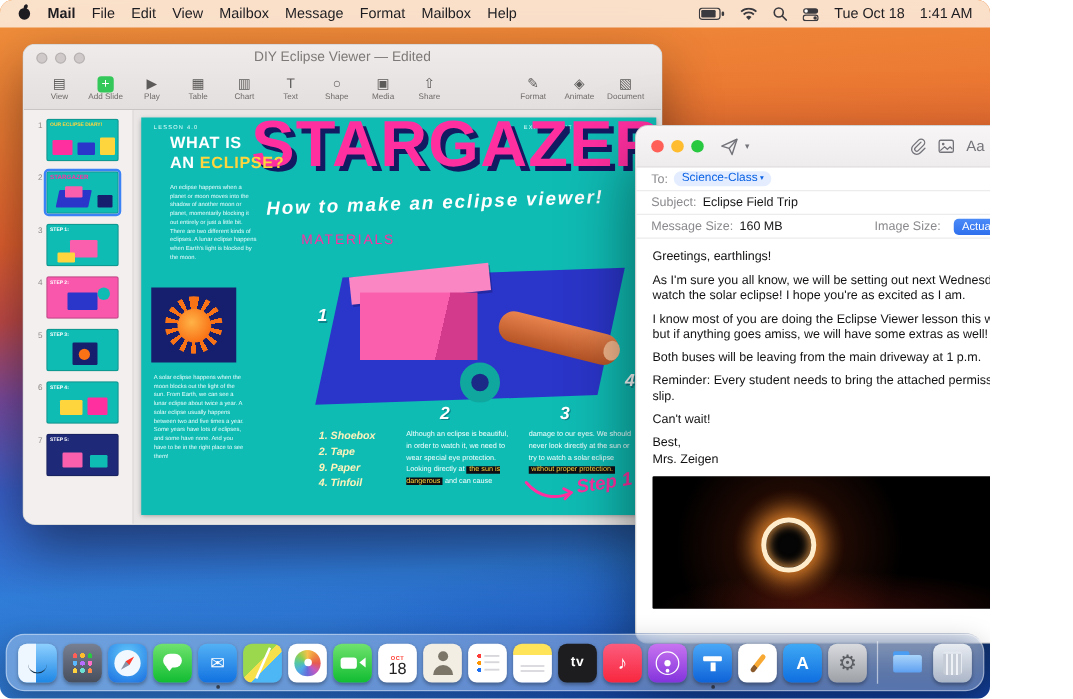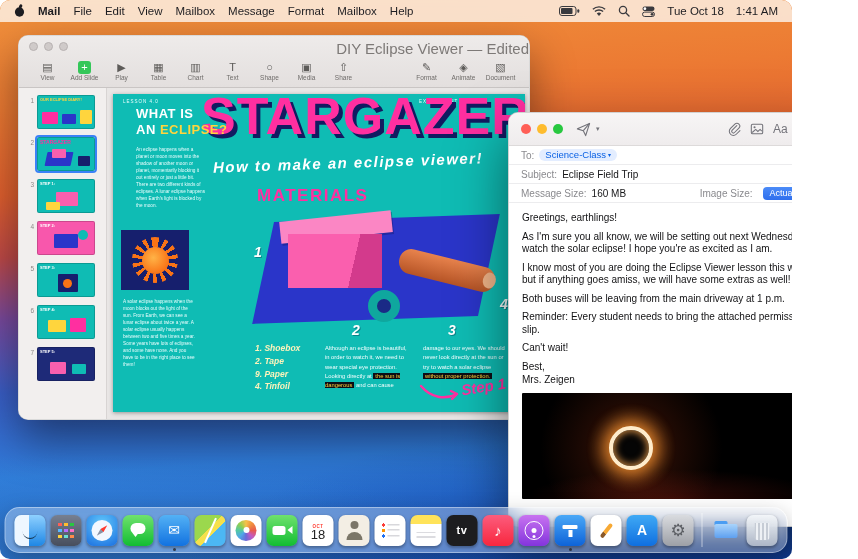--- a/index.html
+++ b/index.html
@@ -15,21 +15,21 @@
     font-size:11.5px;color:#1d1d21}
   .menubar .app{font-weight:700}
   .mb-item{white-space:nowrap;cursor:default}
   .mb-right{margin-left:auto;display:flex;align-items:center;gap:12px}
   .mb-right svg{display:block}
   
   .win{position:absolute;background:#fff;border-radius:10px;overflow:hidden}
   
   .kn{left:18px;top:35px;width:512px;height:385px;z-index:2;box-shadow:0 20px 45px rgba(0,0,0,.45);border:1px solid rgba(0,0,0,.15)}
   .kn-head{position:relative;height:52px;background:linear-gradient(#eeebea,#e3dfde);border-bottom:1px solid #c9c5c4}
-  .kn-title{position:absolute;top:4px;left:0;right:0;text-align:right;font-size:15px;color:#7d7977}
+  .kn-title{position:absolute;top:4px;left:0;right:0;text-align:center;font-size:11px;color:#7d7977}
   .tl{position:absolute;top:6px;left:10px;display:flex;gap:6px}
   .tl i{width:9px;height:9px;border-radius:50%;background:#cfcac9;border:1px solid #b7b2b1}
   .kn-tools{position:absolute;left:0;right:0;top:17px;bottom:0;display:flex;align-items:center;padding:0 10px}
   .tool{width:37px;display:flex;flex-direction:column;align-items:center;gap:0;color:#5d5b59;cursor:default}
   .tool .ic{font-size:11px;height:14px;line-height:14px}
   .tool .ic.add{background:#34c759;color:#fff;width:13px;height:13px;border-radius:3px;font-size:11px;line-height:13px;text-align:center;margin-top:1px}
   .tool .lb{font-size:6.5px;color:#6e6b69;white-space:nowrap}
   .kn-right{margin-left:auto;display:flex}
   .kn-body{display:flex;height:332px}
   .kn-nav{width:88px;background:#f2efee;border-right:1px solid #d8d4d3;padding-top:7px}
@@ -44,40 +44,40 @@
   .kn-canvas{flex:1;background:#e9e6e5;position:relative}
   .slide{position:absolute;left:6px;top:6px;width:412px;height:318px;background:#0fbcb4;overflow:hidden;box-shadow:0 1px 4px rgba(0,0,0,.35)}
   .s-abs{position:absolute}
   .s-lesson{left:10px;top:5px;font-size:4.5px;letter-spacing:1px;color:#e8fffe}
   .s-exp{left:306px;top:5px;font-size:4.5px;letter-spacing:1px;color:#e8fffe}
   .s-h1{left:23px;top:12px;font-size:13px;font-weight:800;color:#fff;line-height:1.25;letter-spacing:.5px}
   .s-h1 .yellow{color:#ffd53d}
   .s-intro{left:23px;top:52px;width:70px;font-size:4.7px;color:#eafefe;line-height:1.5}
   .s-title{left:88px;top:-8px;font-size:52px;font-weight:900;letter-spacing:1px;color:#ff2fa0;white-space:nowrap;text-shadow:4px 4px 0 #121b61}
   .s-sub{left:100px;top:60px;font-size:15px;font-style:italic;font-weight:700;color:#fff;letter-spacing:1.5px;transform:rotate(-2deg);white-space:nowrap}
-  .s-mat{left:144px;top:92px;font-size:17px;font-weight:700;letter-spacing:1.5px;color:#ff2fa0}
+  .s-mat{left:128px;top:92px;font-size:11px;font-weight:400;letter-spacing:1.5px;color:#ff2fa0}
   .illus{left:143px;top:106px;width:260px;height:140px}
   .i-para{position:absolute;left:8px;top:18px;width:224px;height:102px;background:#2a35c9;transform:skew(-14deg) rotate(-2deg)}
   .i-lid{position:absolute;left:24px;top:16px;width:112px;height:22px;background:#fb86c4;transform:rotate(-6deg);box-shadow:1px 2px 0 rgba(20,20,90,.35)}
   .i-box{position:absolute;left:32px;top:34px;width:94px;height:54px;background:linear-gradient(103deg,#fa5fae 0 68%,#d33a8c 68%)}
   .i-tape{position:absolute;left:112px;top:90px;width:32px;height:32px;border-radius:50%;border:9px solid #0fa79e;background:#1a2a86}
   .i-roll{position:absolute;left:142px;top:58px;width:98px;height:25px;border-radius:12px;background:linear-gradient(#e8834d,#b65426);transform:rotate(14deg)}
   .i-roll::after{content:"";position:absolute;right:-1px;top:4px;width:13px;height:16px;border-radius:50%;background:#f2b58a}
   .inum{position:absolute;color:#fff;font-size:14px;font-style:italic;font-weight:700;text-shadow:1px 1px 0 rgba(0,0,40,.3)}
   .s-list{left:142px;top:248px;font-size:8.5px;font-weight:700;font-style:italic;color:#fdf3bb;line-height:1.5}
   .sunbox{left:8px;top:136px;width:68px;height:60px;background:#161f6d;display:flex;align-items:center;justify-content:center}
   .sunrays{width:46px;height:46px;border-radius:50%;background:repeating-conic-gradient(#f97316 0 11deg,transparent 11deg 25deg);display:flex;align-items:center;justify-content:center}
   .suncore{width:27px;height:27px;border-radius:50%;background:radial-gradient(circle at 42% 40%,#ffb347,#f97316 72%)}
   .s-solar{left:10px;top:204px;width:72px;font-size:4.7px;color:#eafefe;line-height:1.5}
   .s-warn{left:212px;top:250px;width:184px;height:58px;font-size:5.8px;color:#f4ffff;line-height:1.6;column-count:2;column-gap:12px}
   .s-warn .hl{background:#0d0d14;color:#ffd53d;padding:0 2px}
   .s-step{left:348px;top:284px;font-size:15px;font-style:italic;font-weight:800;color:#ff2fa0;transform:rotate(-9deg);white-space:nowrap}
   .s-arrow{left:306px;top:288px}
   
-  .mail{left:508px;top:112px;width:332px;height:415px;z-index:5;box-shadow:0 24px 55px rgba(0,0,0,.5);border:1px solid rgba(0,0,0,.18)}
+  .mail{left:508px;top:100px;width:332px;height:415px;z-index:5;box-shadow:0 24px 55px rgba(0,0,0,.5);border:1px solid rgba(0,0,0,.18)}
   .m-toolbar{height:33px;display:flex;align-items:center;gap:9px;padding:0 12px;background:linear-gradient(#f7f5f5,#efeced);border-bottom:1px solid #dddada}
   .m-tl{display:flex;gap:6px;margin-right:4px}
   .m-tl i{width:10px;height:10px;border-radius:50%}
   .m-tl .r{background:#ff5f57}.m-tl .y{background:#febc2e}.m-tl .g{background:#28c840}
   .m-ic{color:#73737a;display:flex;align-items:center}
   .m-sp{flex:1}
   .m-aa{font-size:12px;color:#73737a;font-weight:500}
   .m-more{font-size:13px;color:#73737a}
   .m-chev{font-size:7px;color:#73737a;margin-left:-4px}
   .m-row{height:19px;display:flex;align-items:center;padding:0 12px;border-bottom:1px solid #ececee;font-size:10px}

